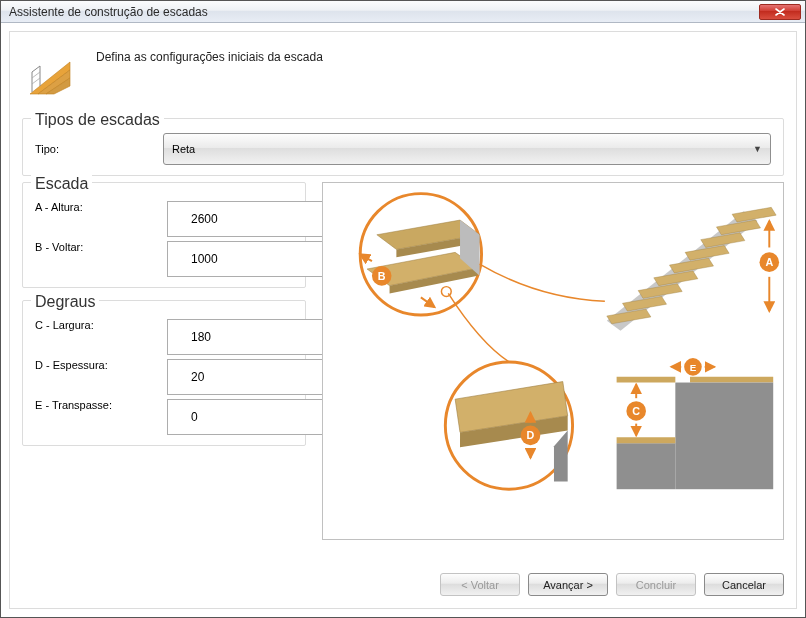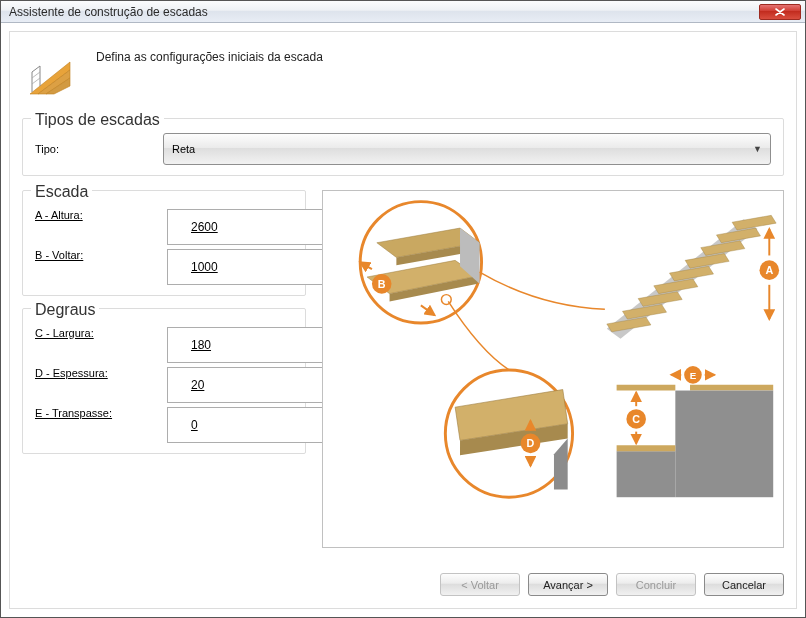--- a/index.html
+++ b/index.html
@@ -90,22 +90,21 @@
     display: flex;
     align-items: center;
     padding: 0 8px;
     justify-content: space-between;
     cursor: pointer;
   }
   .type-select .caret { font-size: 9px; color: #444; }
   .lower-area {
     display: flex;
     gap: 16px;
-    margin-top: 14px;
-    text-decoration: underline;
+    margin-top: 6px;
   }
   .params-col {
     width: 284px;
     flex: 0 0 284px;
     display: flex;
     flex-direction: column;
     gap: 6px;
   }
   .param-row {
     display: flex;

